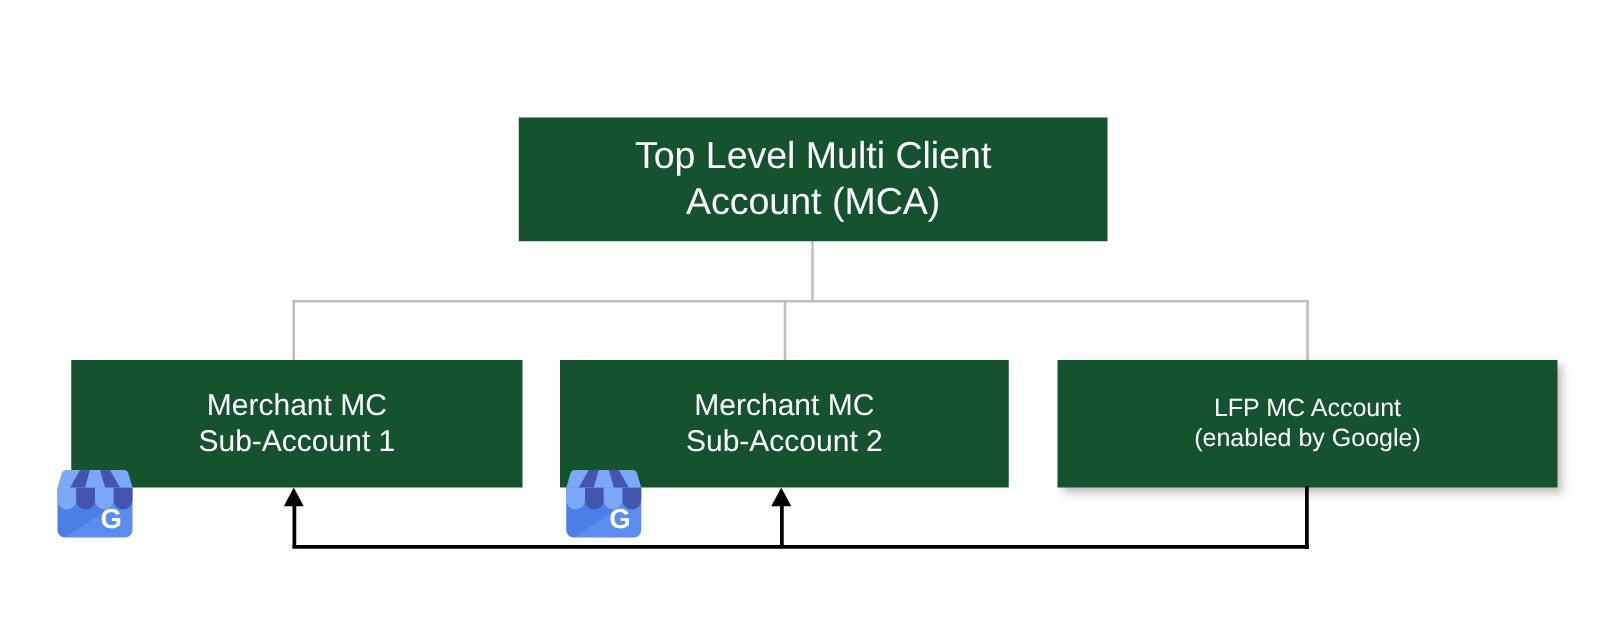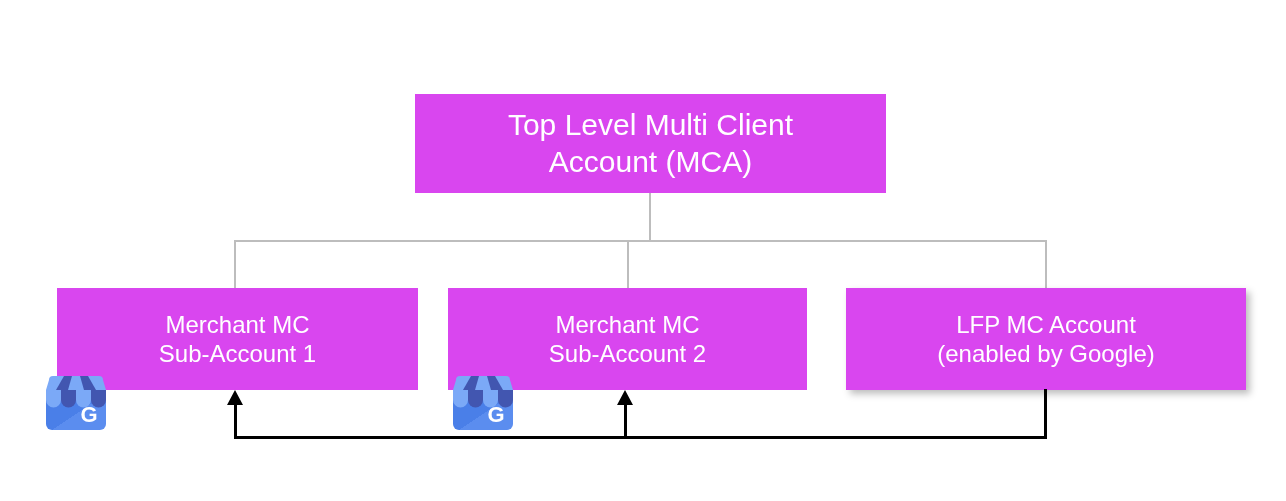--- a/index.html
+++ b/index.html
@@ -14,21 +14,21 @@
     position: relative;
     width: 1286px;
     height: 501px;
     background: #ffffff;
     overflow: hidden;
   }
 
   
   .node {
     position: absolute;
-    background: #d946ef;
+    background: #14532d;
     color: #ffffff;
     display: flex;
     align-items: center;
     justify-content: center;
     text-align: center;
     line-height: 1.22;
     box-sizing: border-box;
     padding: 2px 10px;
     z-index: 5;
   }
@@ -56,21 +56,21 @@
     top: 288px;
     width: 359px;
     height: 102px;
     font-size: 24px;
   }
   #node-lfp {
     left: 846px;
     top: 288px;
     width: 400px;
     height: 102px;
-    font-size: 24px;
+    font-size: 20px;
     box-shadow: 4px 4px 7px rgba(0,0,0,0.26);
   }
 
   
   .gray-line {
     position: absolute;
     background: #bdbdbd;
     z-index: 2;
   }
   #conn-stem      { left: 649px; top: 193px; width: 2px;  height: 49px; }

